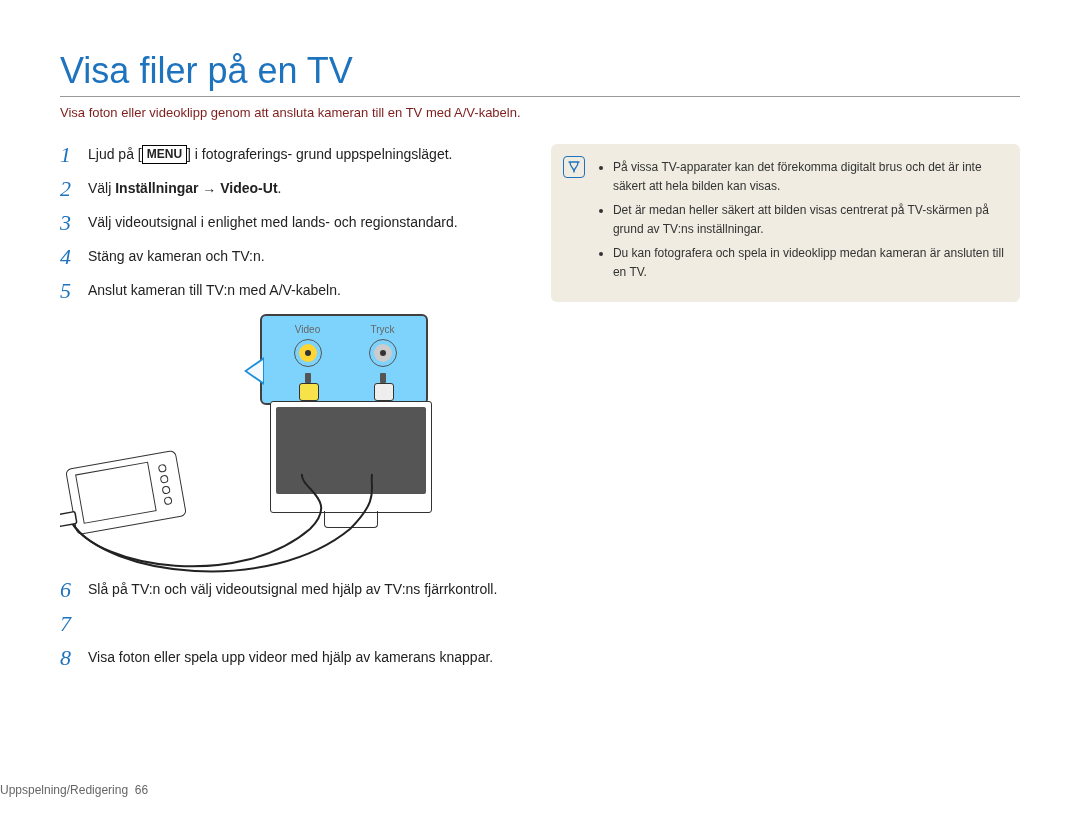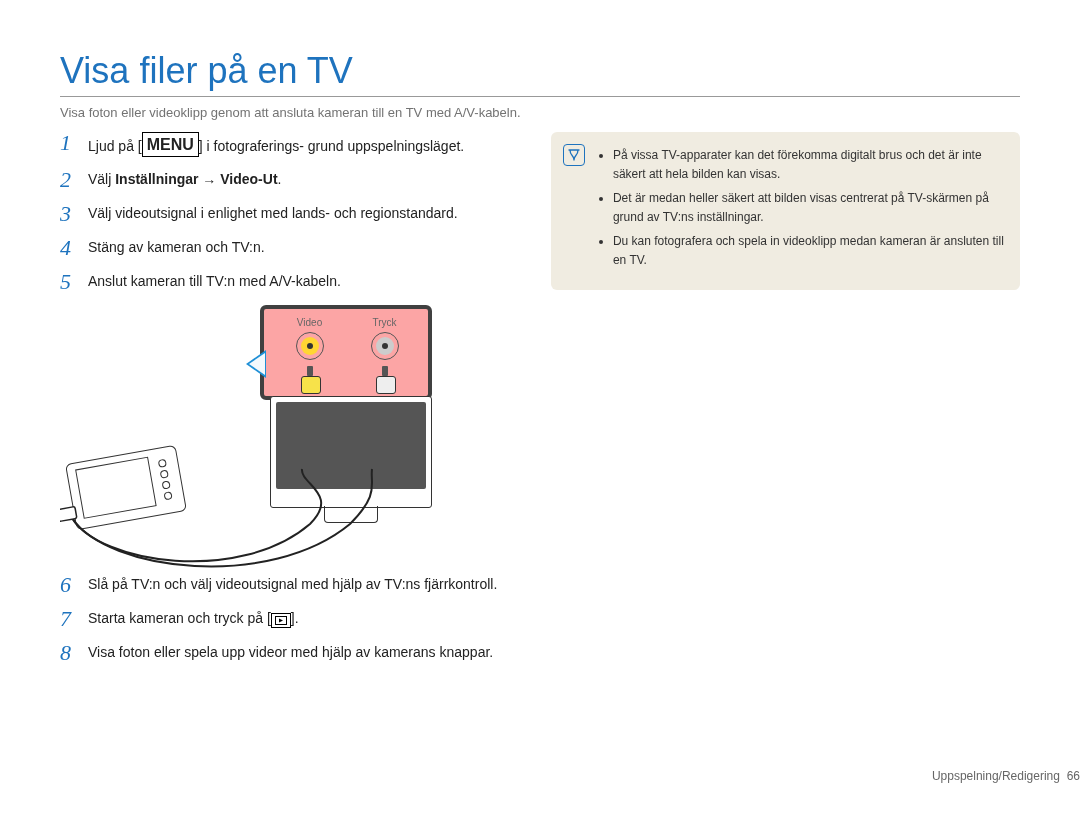--- a/index.html
+++ b/index.html
@@ -20,22 +20,22 @@
     font-weight: 400;
     color: #1e73be;
     margin: 0 0 4px 0;
   }
   .rule {
     border-top: 1px solid #999;
     margin-bottom: 8px;
   }
   .lead {
     font-size: 13px;
-    color: #737373;
-    margin-bottom: 12px;
+    color: #7f1d1d;
+    margin-bottom: 24px;
   }
   .columns {
     display: flex;
     align-items: flex-start;
   }
   .col-left {
     width: 470px;
     padding-right: 50px;
   }
   .col-right {
@@ -54,36 +54,36 @@
     width: 28px;
     flex-shrink: 0;
     font-family: Georgia, 'Times New Roman', serif;
     line-height: 1.0;
   }
   .menu-key {
     display: inline-block;
     border: 1px solid #000;
     padding: 0 4px;
     font-weight: bold;
-    font-size: 16px;
+    font-size: 12px;
     vertical-align: 1px;
   }
   .play-key {
     display: inline-flex;
     border: 1px solid #000;
     padding: 0 3px;
     vertical-align: -2px;
     align-items: center;
     height: 13px;
   }
   .play-key svg{width:12px;height:9px;}
   .callout {
-    border: 4px solid #404040;
+    border: 2px solid #404040;
     border-radius: 6px;
-    background: #fca5a5;
+    background: #7dd3fc;
     padding: 8px 6px 4px 8px;
     position: relative;
     margin-left: 200px;
     width: 150px;
     display: flex;
     justify-content: space-around;
     margin-bottom: -6px;
   }
   .callout-pointer {
     position: absolute;
@@ -160,23 +160,23 @@
   .note-icon{
     position:absolute;left:12px;top:12px;
     width:20px;height:20px;border:1.5px solid #1e73be;border-radius:4px;
     display:flex;align-items:center;justify-content:center;
   }
   .note-icon svg{width:14px;height:14px;}
   .notebox ul{margin:0;padding-left:14px;}
   .notebox li{margin-bottom:6px;}
   .footer{
     position:absolute;
-    bottom:32px;
+    bottom:18px;
     width:100%;
-    text-align:right;
+    text-align:left;
     font-size:12px;
     color:#666;
   }
 </style>
 </head>
 <body>
 
 <div class="page">
   <h1 class="title">Visa filer på en TV</h1>
   <div class="rule"></div>
@@ -263,28 +263,20 @@
         </div>
       </div>
 
       <div class="step">
         <div class="stepnum">6</div>
         <div>Slå på TV:n och välj videoutsignal med hjälp av TV:ns fjärrkontroll.</div>
       </div>
 
       <div class="step">
         <div class="stepnum">7</div>
-        <div>
-          <span>Starta kameran och tryck på [</span><span class="play-key">
-              <svg viewBox="0 0 12 9">
-                <rect x="0.5" y="0.5" width="11" height="8" fill="none" stroke="#000"></rect>
-                <polygon points="4,2.5 8,4.5 4,6.5" fill="#000"></polygon>
-              </svg>
-            </span><span>].</span>
-        </div>
       </div>
 
       <div class="step">
         <div class="stepnum">8</div>
         <div>Visa foton eller spela upp videor med hjälp av kamerans knappar.</div>
       </div>
 
     </div>
 
     <div class="col-right">

